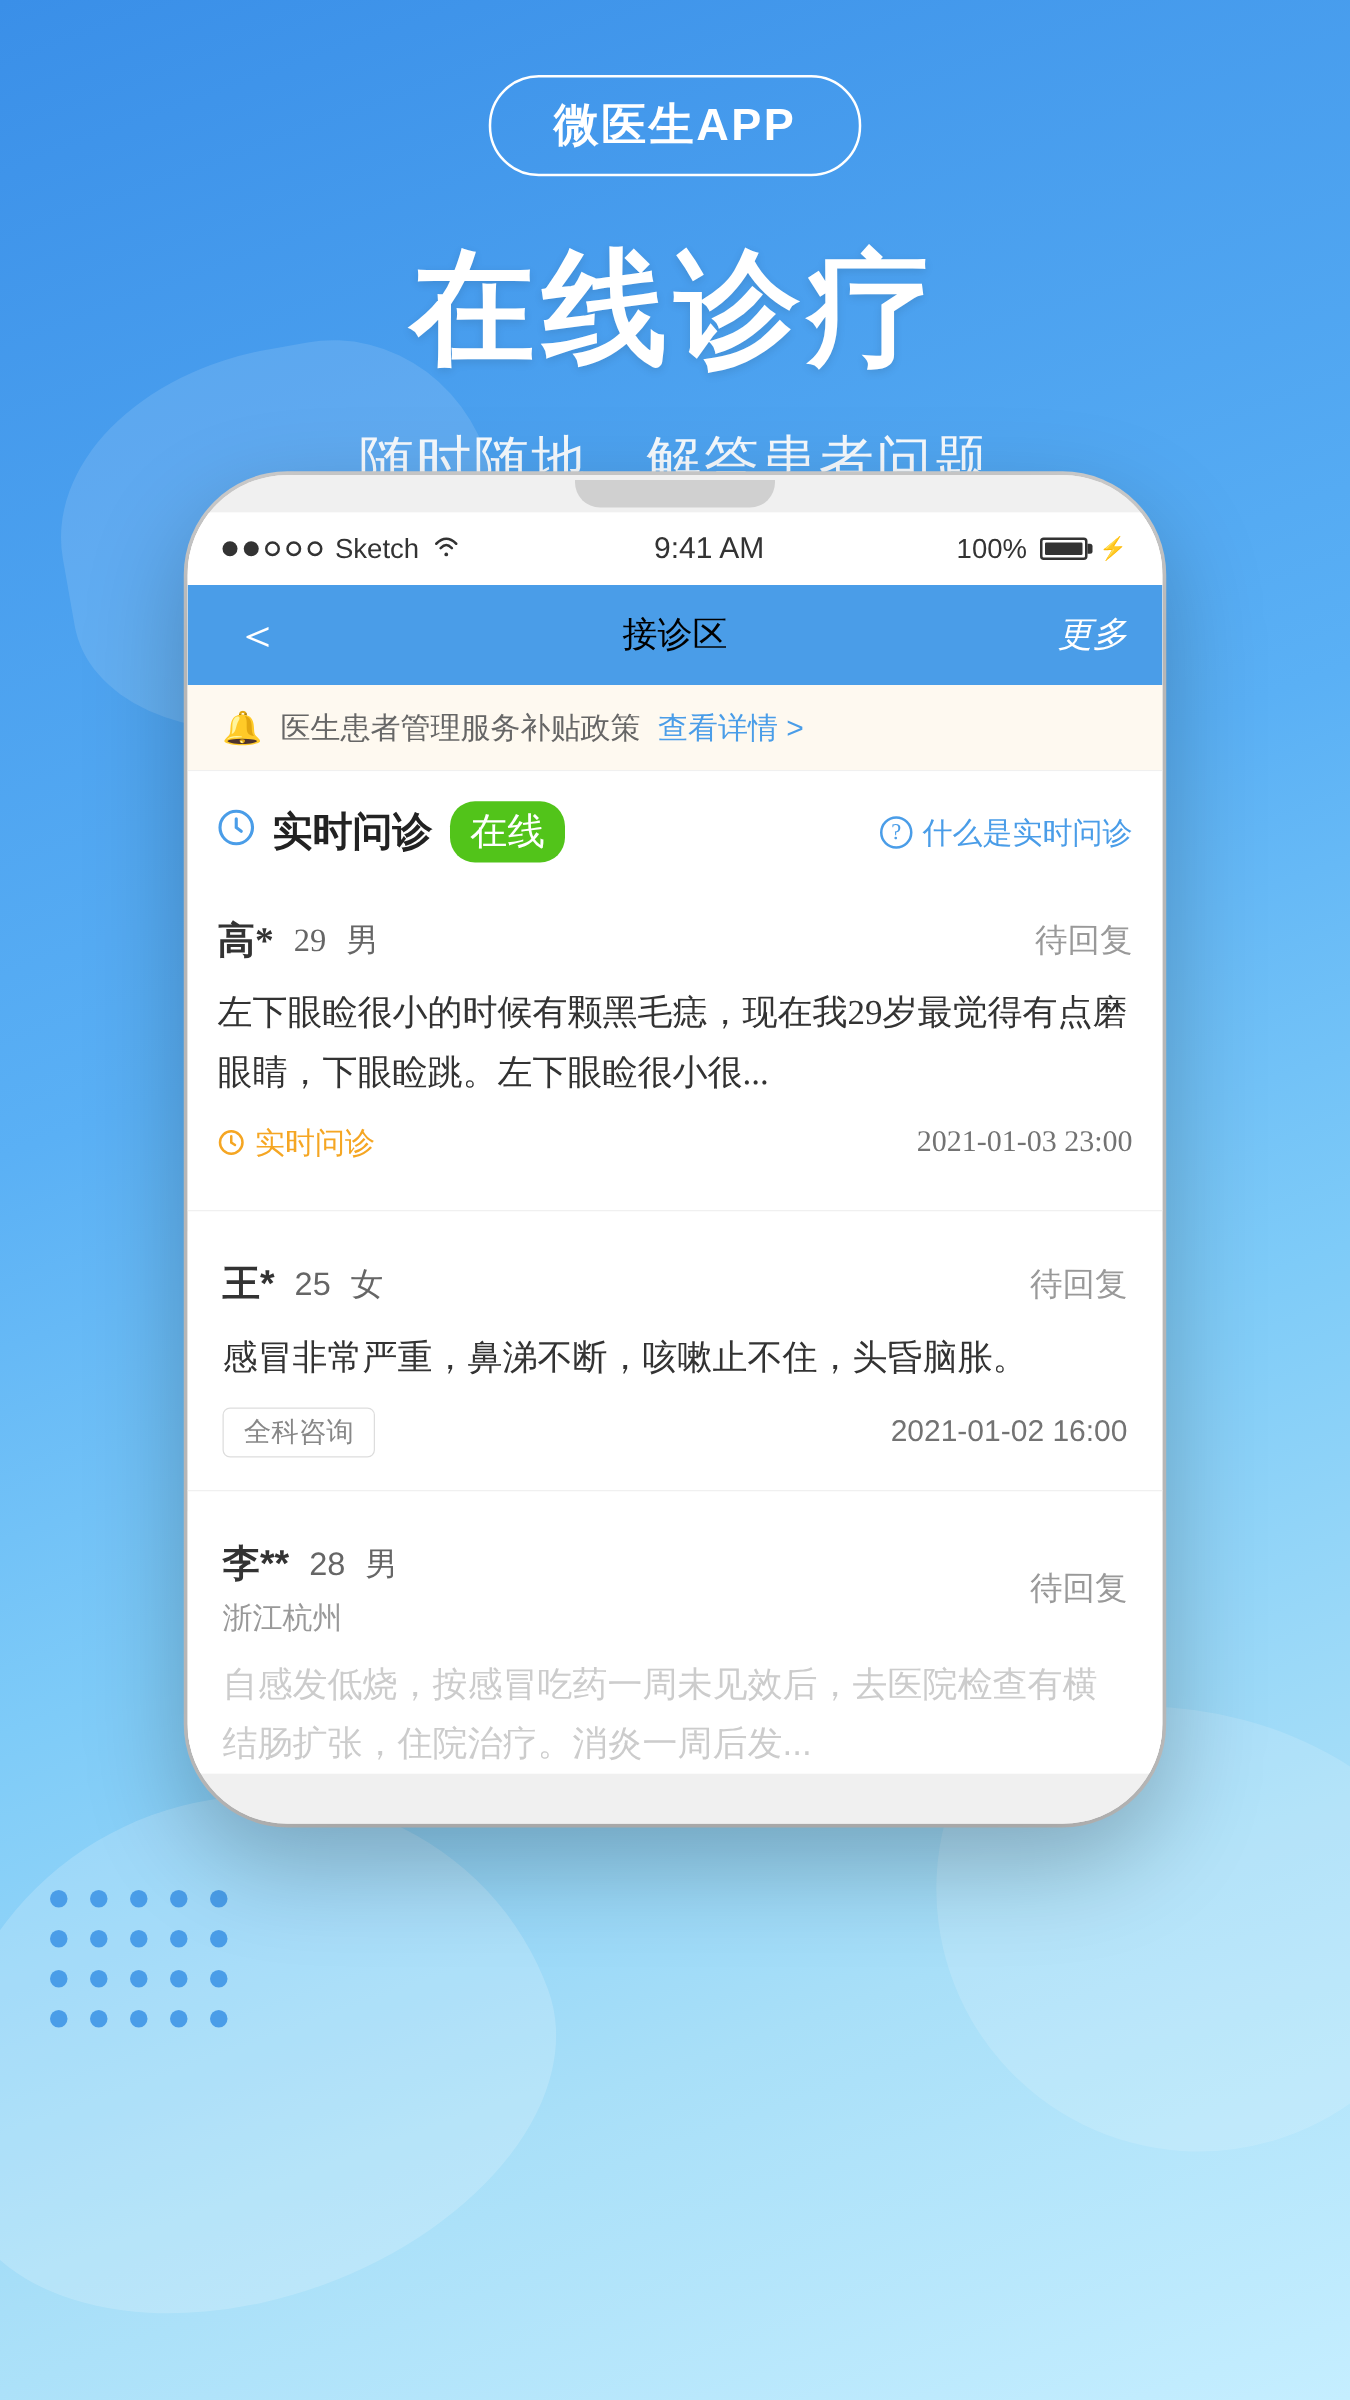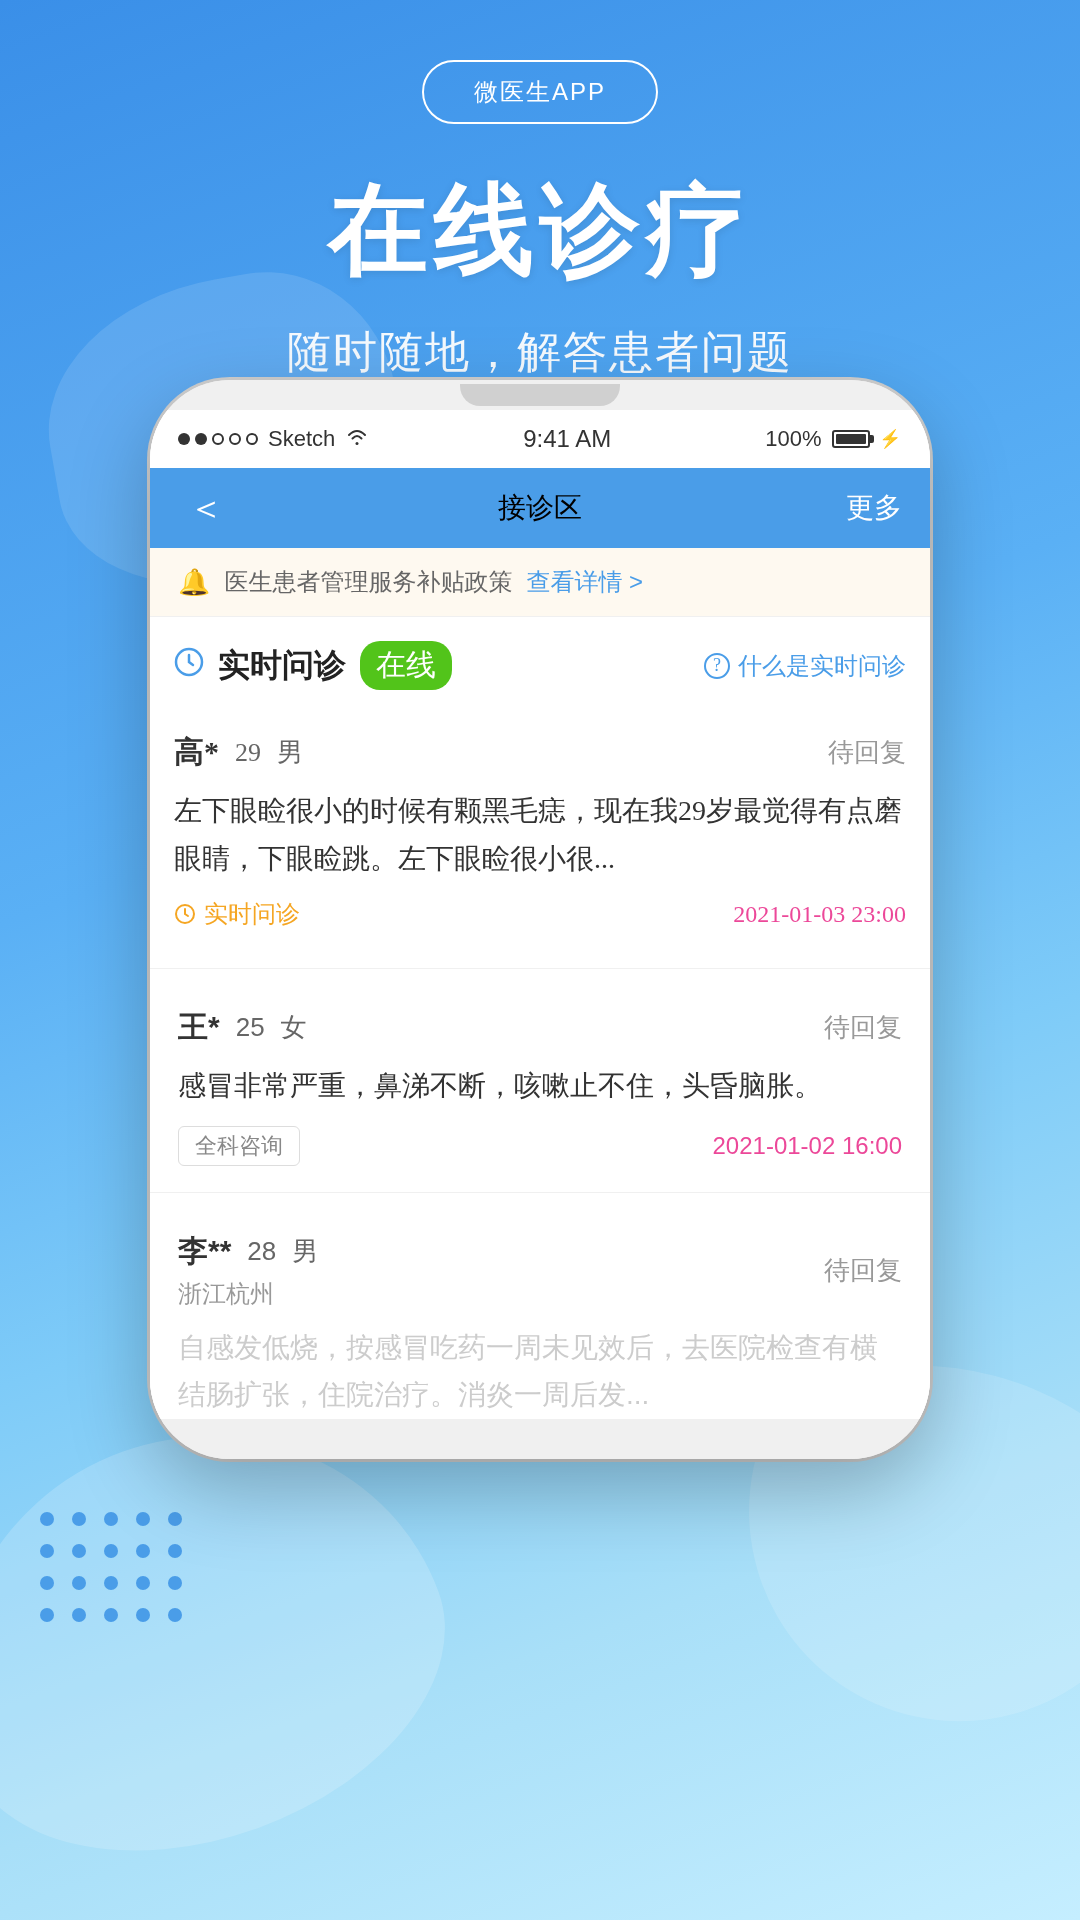--- a/index.html
+++ b/index.html
@@ -76,22 +76,22 @@
       z-index: 10;
       text-align: center;
       padding-top: 60px;
     }
     .app-badge {
       display: inline-block;
       border: 2.5px solid white;
       border-radius: 40px;
       padding: 14px 50px;
       color: white;
-      font-size: 24px;
-      font-weight: 400;
+      font-size: 36px;
+      font-weight: 700;
       letter-spacing: 2px;
       margin-bottom: 40px;
     }
     .main-title {
       color: white;
       font-size: 100px;
       font-weight: 700;
       letter-spacing: 6px;
       margin-bottom: 24px;
       text-shadow: 0 2px 8px rgba(0,0,0,0.1);
@@ -244,20 +244,21 @@
     }
     .nav-tab.active {
       background: white;
       color: #4a9de8;
       font-weight: 600;
     }
     .nav-more {
       color: white;
       font-size: 28px;
       cursor: pointer;
+      font-style: italic;
     }
 
     
     .notice-bar {
       background: #fef9f0;
       padding: 18px 28px;
       display: flex;
       align-items: center;
       gap: 14px;
       font-size: 24px;
@@ -367,21 +368,21 @@
     }
     .type-tag-gray {
       display: inline-block;
       border: 1px solid #ddd;
       color: #888;
       font-size: 22px;
       padding: 4px 16px;
       border-radius: 6px;
     }
     .patient-time {
-      color: #ec4899;
+      color: #737373;
       font-size: 24px;
     }
     .divider {
       height: 1px;
       background: #f0f0f0;
       margin: 0 -28px;
     }
 
     
     .patient-section {

